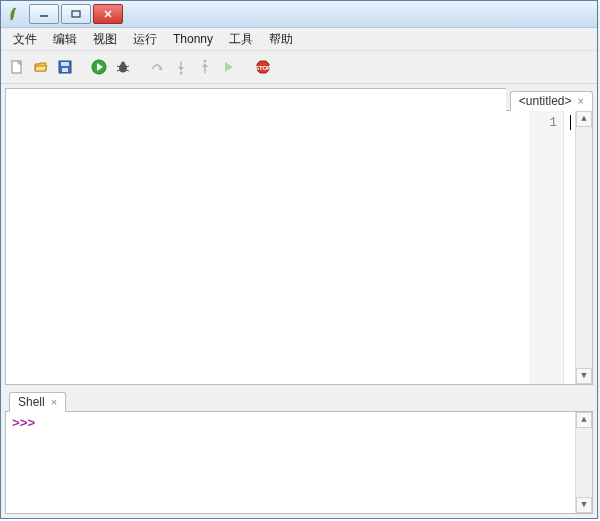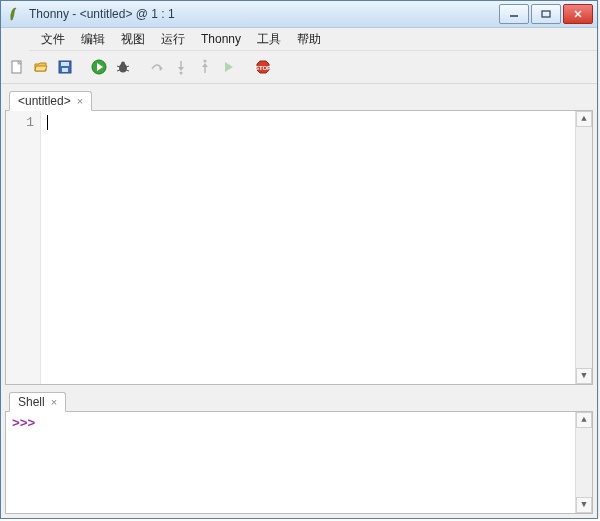--- a/index.html
+++ b/index.html
@@ -58,21 +58,20 @@
 
   
   .menubar {
     height: 22px;
     background: #f0f0f0;
     display: flex;
     align-items: center;
     padding: 0 4px;
     border-bottom: 1px solid #e0e0e0;
     flex-shrink:0;
-    margin-left:28px;
   }
   .menubar .menu-item {
     padding: 2px 8px;
     color: #222;
     cursor: default;
     font-size: 12px;
   }
 
   
   .toolbar {
@@ -103,21 +102,21 @@
     gap:4px;
     min-height:0;
   }
   .pane {
     background:#fff;
     border:1px solid #bcbcbc;
     display:flex;
     flex-direction:column;
     position:relative;
   }
-  .editor-pane { flex:2.4; min-height:0; }
+  .editor-pane { flex:2.4; min-height:0;align-items:flex-end; }
   .shell-pane  { flex:1;   min-height:0;justify-content:space-between; }
 
   .tabstrip {
     height:22px;
     display:flex;
     align-items:flex-end;
     background:#f0f0f0;
     border-bottom:1px solid #bcbcbc;
     padding-left:4px;
     margin:-1px -1px 0 -1px;
@@ -218,21 +217,20 @@
 <body>
 
 <div class="window">
 
   <div class="titlebar">
     <span class="app-icon">
       <svg width="14" height="14" viewBox="0 0 14 14">
           <path d="M3 13 Q2 8 4 4 Q5 1 8 1 Q6 3 6 6 Q6 9 4 13 Z" fill="#6b8e23" stroke="#4e6b17" stroke-width="0.6"></path>
         </svg>
     </span>
-    <span class="title-text">Thonny  -  &lt;untitled&gt;  @  1 : 1</span>
     <div class="win-controls">
       <div class="win-btn min">
         <svg width="10" height="8">
             <line x1="1" y1="6" x2="9" y2="6" stroke="#2b3d51" stroke-width="1.5"></line>
           </svg>
       </div>
       <div class="win-btn max">
         <svg width="10" height="8">
             <rect x="1" y="1" width="8" height="6" fill="none" stroke="#2b3d51" stroke-width="1.2"></rect>
           </svg>

